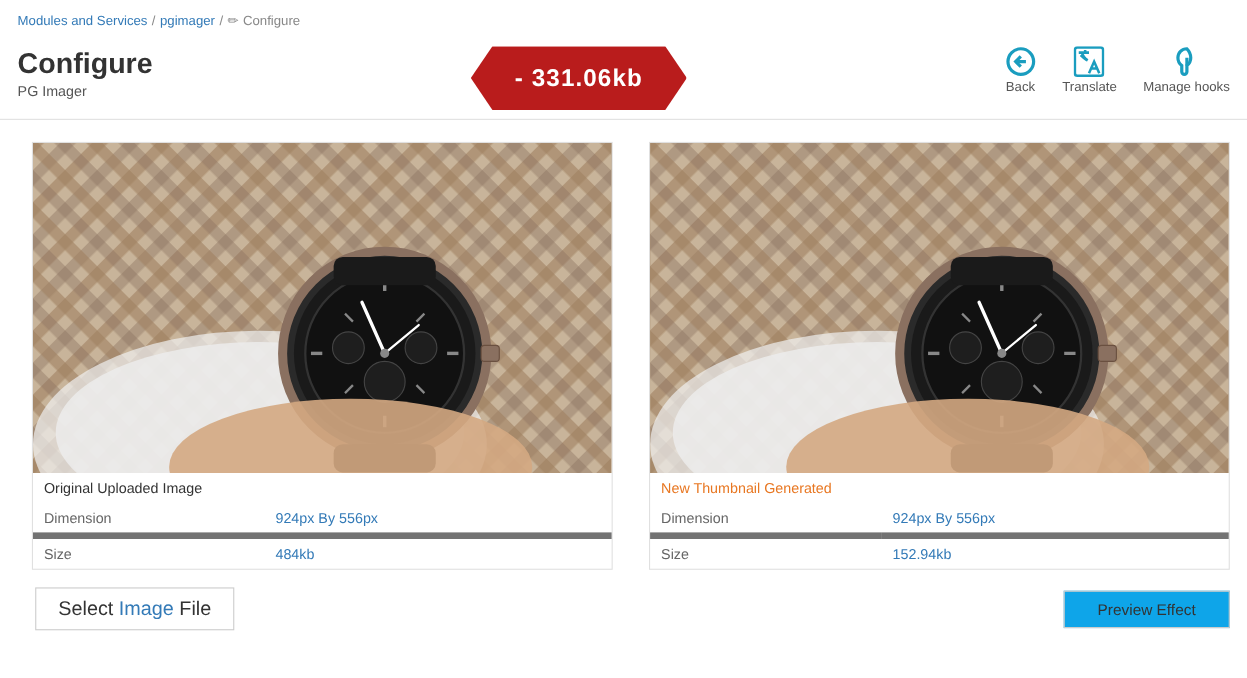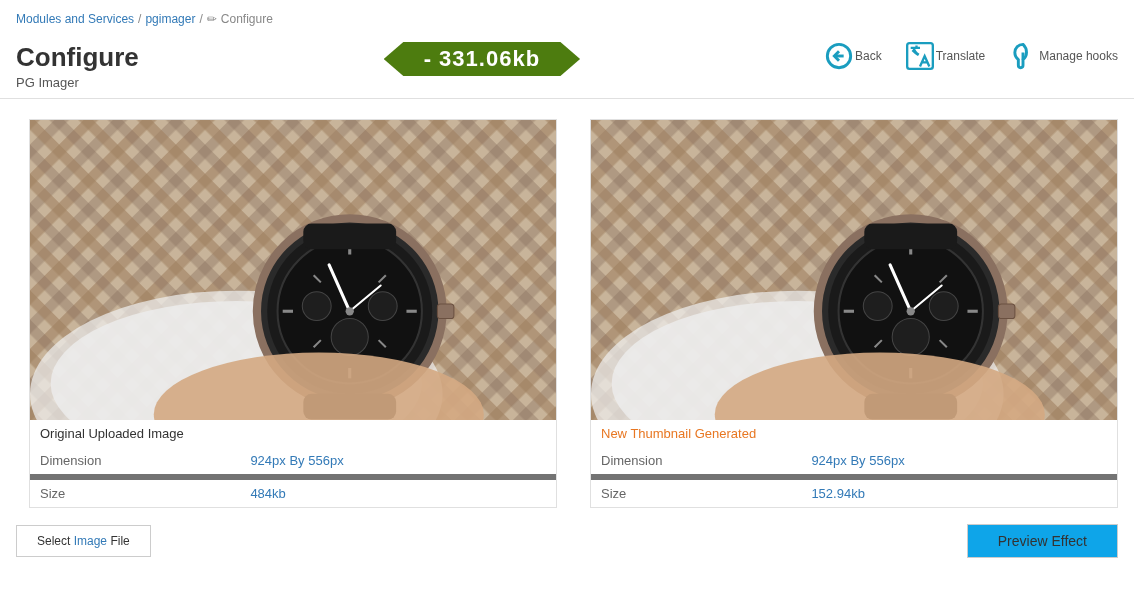--- a/index.html
+++ b/index.html
@@ -38,37 +38,38 @@
     }
 
     
     .badge-banner {
       position: relative;
       display: flex;
       align-items: center;
       justify-content: center;
     }
     .ribbon {
-      background: #4d7c0f;
+      background: #b91c1c;
       color: #fff;
       font-size: 22px;
       font-weight: bold;
-      padding: 4px 40px;
+      padding: 16px 40px;
       clip-path: polygon(10% 0%, 90% 0%, 100% 50%, 90% 100%, 10% 100%, 0% 50%);
       letter-spacing: 1px;
     }
 
     
     .toolbar {
       display: flex;
       align-items: center;
       gap: 24px;
     }
     .toolbar-item {
       display: flex;
+      flex-direction: column;
       align-items: center;
       cursor: pointer;
       color: #1a9dbf;
       font-size: 12px;
       gap: 2px;
       text-decoration: none;
     }
     .toolbar-item svg { width: 28px; height: 28px; }
     .toolbar-item span { color: #555; font-size: 12px; }
 
@@ -133,23 +134,24 @@
     .bottom-buttons {
       display: flex;
       justify-content: space-between;
       align-items: center;
       padding: 16px 0 0 0;
     }
     .btn-select {
       border: 1px solid #ccc;
       background: #fff;
       padding: 8px 20px;
-      font-size: 12px;
+      font-size: 18px;
       cursor: pointer;
       color: #333;
+      margin-left: 16px;
     }
     .btn-select span { color: #337ab7; }
     .btn-preview {
       border: 1px solid #ccc;
       background: #0ea5e9;
       padding: 8px 30px;
       font-size: 14px;
       cursor: pointer;
       color: #333;
     }

